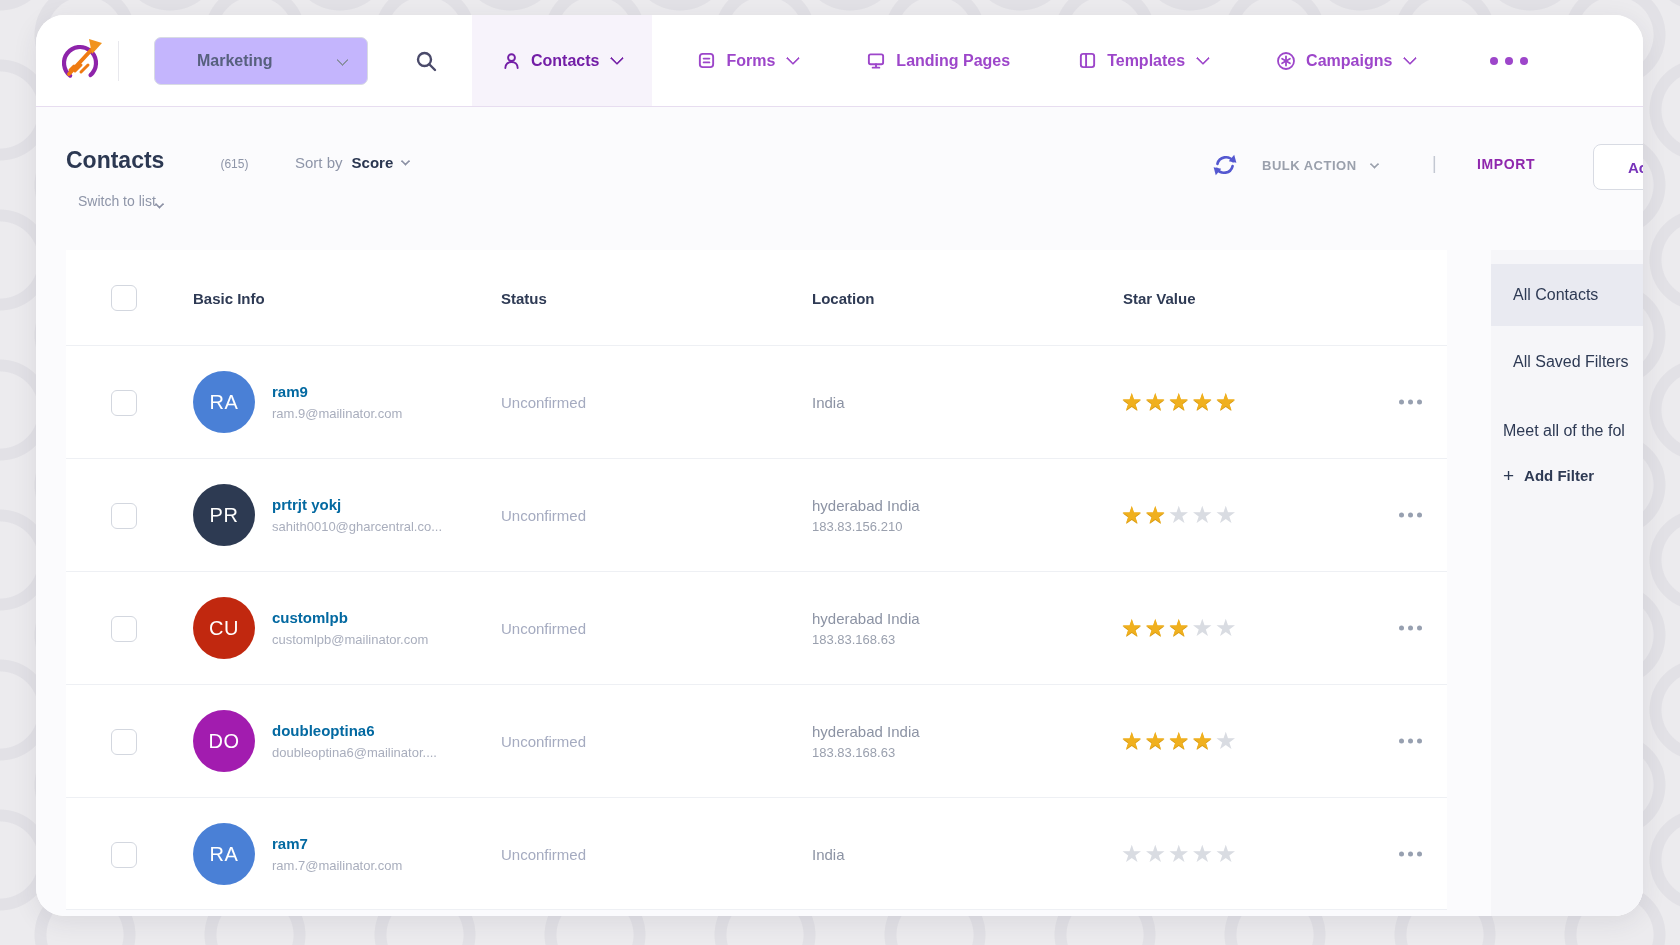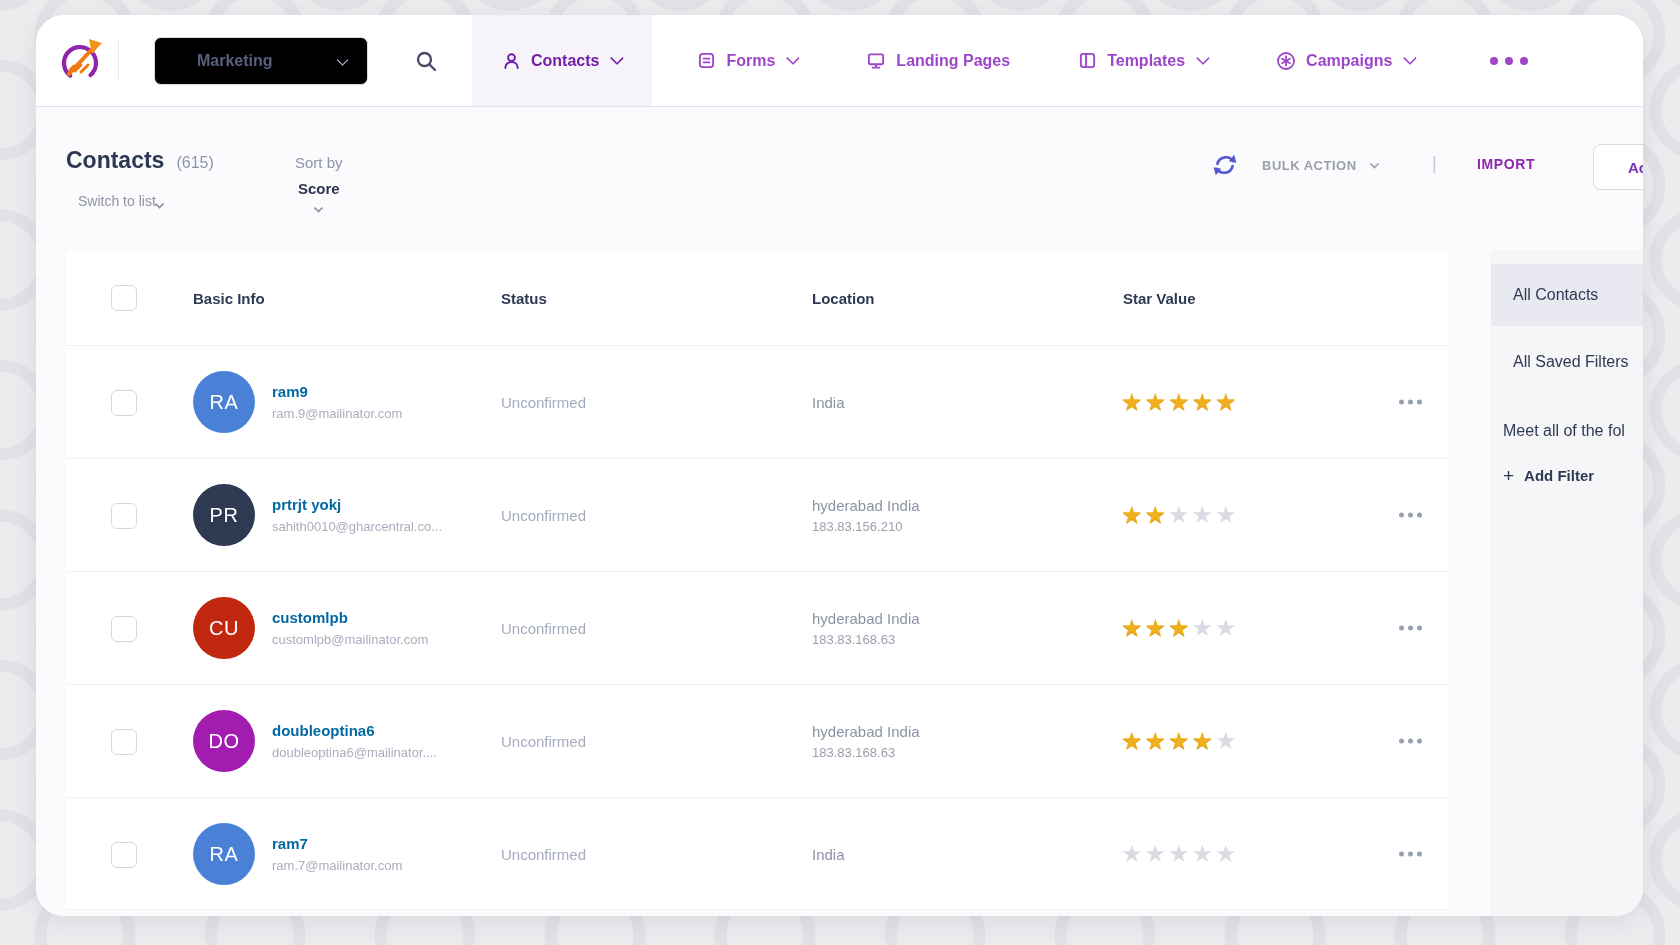--- a/index.html
+++ b/index.html
@@ -22,21 +22,21 @@
   }
   
   .nav {
     position:absolute; top:0; left:0; width:100%; height:92px;
     background:#fff; border-bottom:1px solid #e7ddf0;
   }
   .logo { position:absolute; left:20px; top:19px; width:52px; height:52px; }
   .nav-divider { position:absolute; left:82px; top:26px; width:1px; height:40px; background:#e8e8ed; }
   .product-btn {
     position:absolute; left:118px; top:22px; width:214px; height:48px;
-    border:1px solid #d8dbe3; border-radius:7px; background:#000000;
+    border:1px solid #d8dbe3; border-radius:7px; background:#c4b5fd;
     display:flex; align-items:center; justify-content:space-between;
     padding:0 20px 0 42px; cursor:pointer;
   }
   .product-btn .lbl { font-size:16px; font-weight:700; color:#57607e; }
   .chev {
     display:inline-block; width:9px; height:9px;
     border-right:2.5px solid currentColor; border-bottom:2.5px solid currentColor;
     transform:rotate(45deg) translate(-1px,-1px); border-radius:1px;
   }
   .product-btn .chev { color:#8b90a4; }
@@ -48,22 +48,22 @@
   }
   .tab + .tab { margin-left:22px;justify-content:space-between; }
   .tab.active { background:#f7f3fb; color:#731ea6; padding:0 30px; }
   .tab .chev { width:10px; height:10px; margin-left:3px; transform:rotate(45deg) translate(-2px,-2px); }
   .more-tabs { display:flex; align-items:center; gap:7px; margin-left:32px; padding:0 20px; cursor:pointer; }
   .more-tabs i { width:8px; height:8px; border-radius:50%; background:#9d46ca; }
   
   .content { position:absolute; top:92px; left:0; right:0; bottom:0; background:#fbfbfd; }
   .title-row { position:absolute; left:30px; top:40px; display:flex; align-items:baseline; gap:12px; }
   .page-title { font-size:23px; font-weight:700; color:#2c3852; }
-  .page-count { font-size:16px; color:#8e95a8; }
-  .sort-row { position:absolute; left:259px; top:47px; display:flex; align-items:center; gap:9px;flex-direction:column; }
+  .page-count { font-size:12px; color:#8e95a8;margin-left:44px; }
+  .sort-row { position:absolute; left:259px; top:47px; display:flex; align-items:center; gap:9px; }
   .sort-label { font-size:15px; color:#8e95a8; }
   .sort-value { font-size:15px; font-weight:700; color:#2a3650; }
   .sort-row .chev, .switch-row .chev { width:7px; height:7px; border-width:2px; color:#8b90a4; }
   .switch-row { position:absolute; left:42px; top:86px; display:flex; align-items:flex-end; cursor:pointer; }
   .switch-label { font-size:14px; color:#8e95a8; }
   .refresh-btn { position:absolute; left:1176px; top:45px; width:26px; height:26px; cursor:pointer; }
   .bulk-row { position:absolute; left:1226px; top:51px; display:flex; align-items:center; gap:14px; cursor:pointer;justify-content:flex-end; }
   .bulk-label { font-size:13px; font-weight:700; letter-spacing:.5px; color:#9aa0ac; }
   .bulk-row .chev { width:7px; height:7px; border-width:2px; color:#9aa0ac; }
   .hdr-pipe { position:absolute; left:1396px; top:46px; font-size:18px; color:#c3c8d2; }

